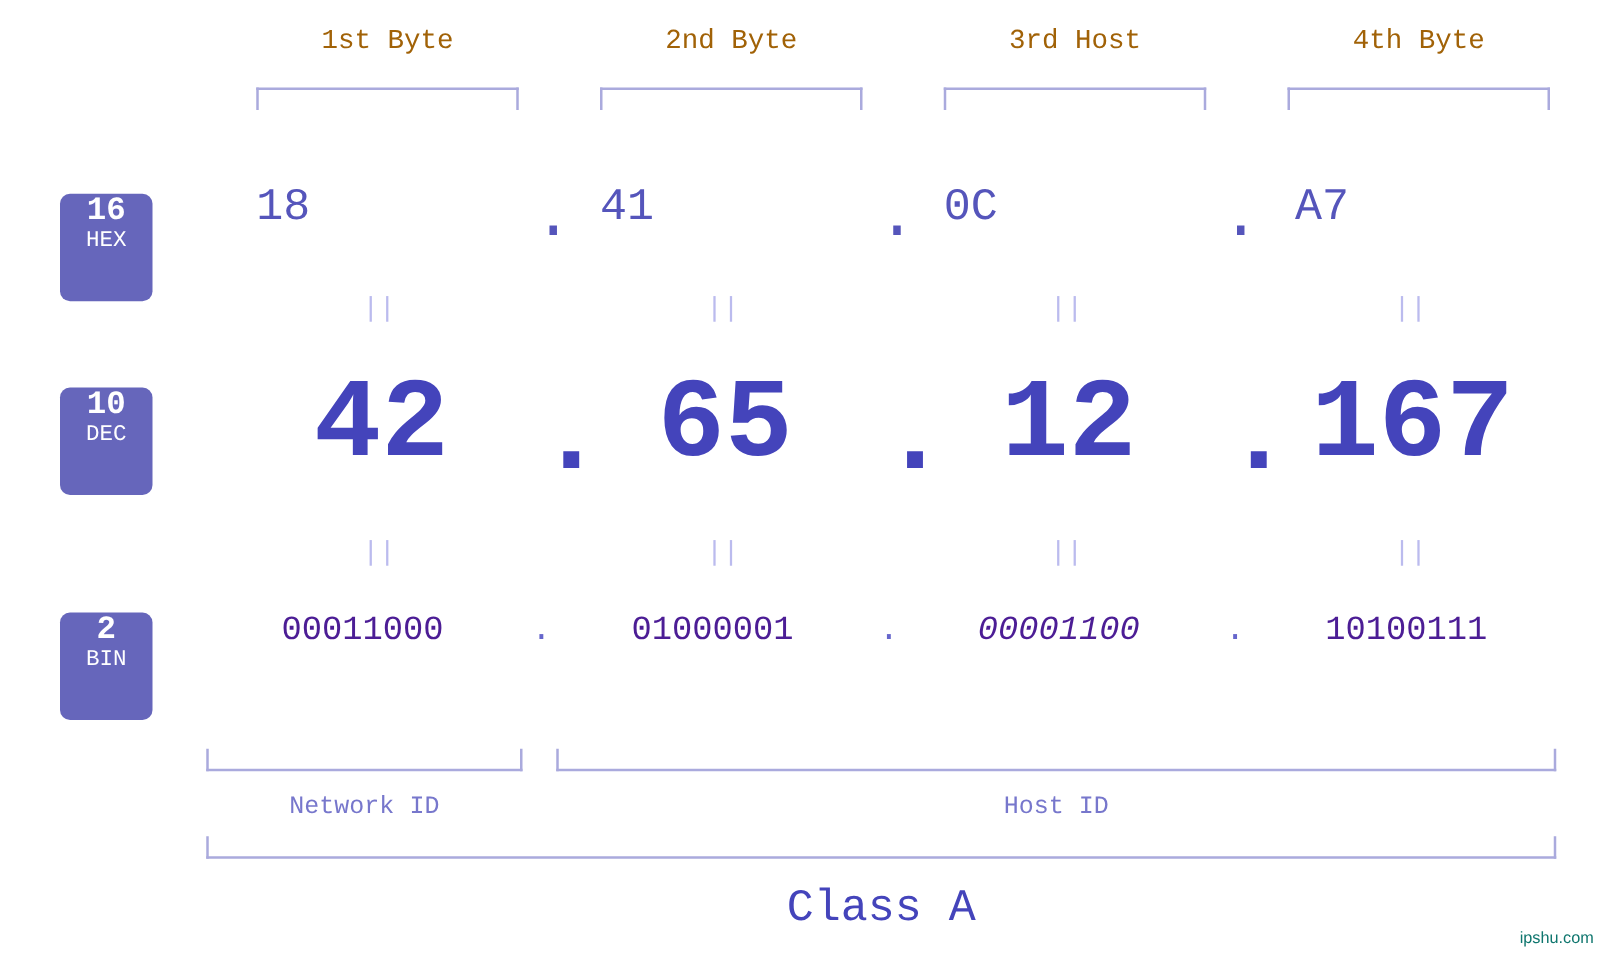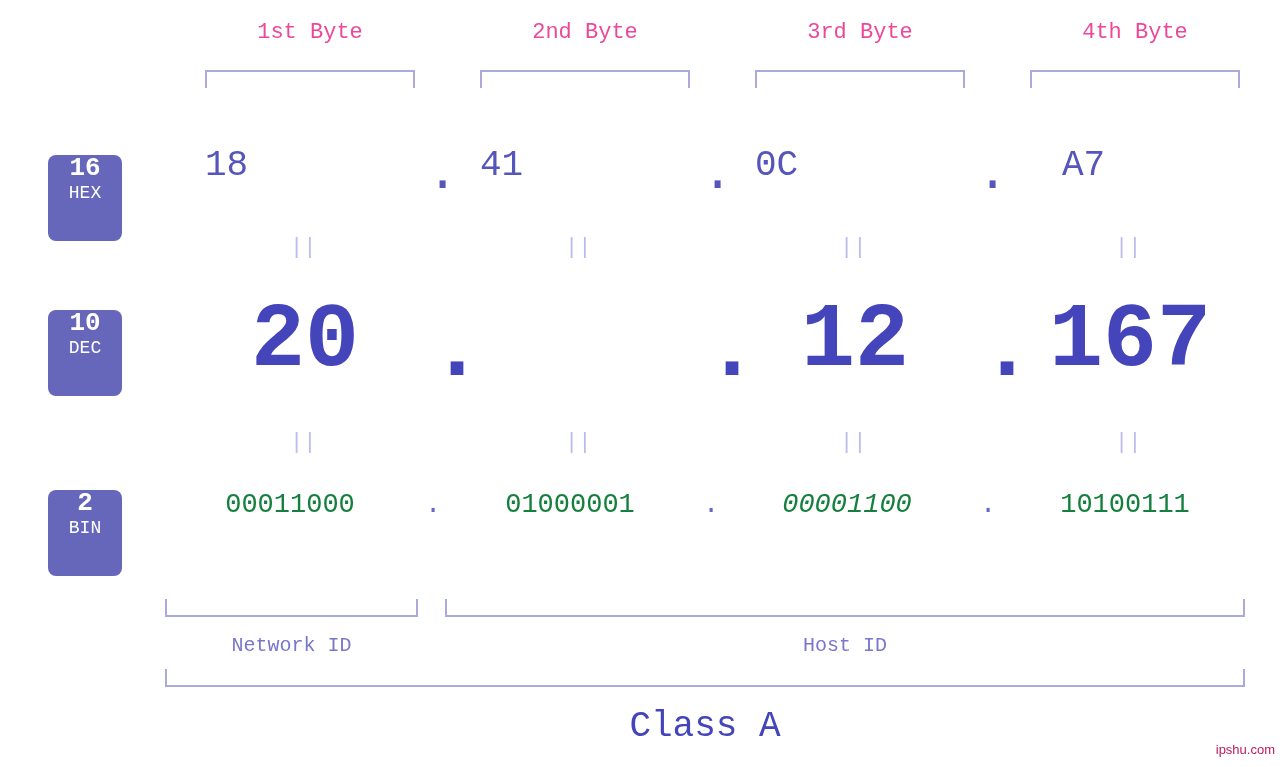--- a/index.html
+++ b/index.html
@@ -31,21 +31,21 @@
       top: 0;
       left: 0;
       width: 1285px;
       height: 767px;
     }
 
     
     .tbl {
       position: absolute;
       top: 20px;
-      color: #ec4899;
+      color: #a16207;
       font-size: 22px;
       font-family: 'Courier New', Courier, monospace;
       text-align: center;
     }
 
     
     .tbr {
       position: absolute;
       top: 70px;
       height: 18px;
@@ -99,21 +99,21 @@
       font-weight: bold;
       color: #4444bb;
       font-family: 'Courier New', Courier, monospace;
     }
 
     
     .bin-val {
       position: absolute;
       top: 490px;
       font-size: 27px;
-      color: #15803d;
+      color: #4c1d95;
       font-family: 'Courier New', Courier, monospace;
       text-align: center;
     }
 
     .bin-dot {
       position: absolute;
       top: 490px;
       font-size: 27px;
       color: #6666cc;
       font-family: 'Courier New', Courier, monospace;
@@ -153,53 +153,54 @@
       border-right: 2px solid #aaaadd;
     }
   </style>
 </head>
 <body>
 
 <div class="full-layout">
 
   <span class="tbl" style="left:205px; width:210px;">1st Byte</span>
   <span class="tbl" style="left:480px; width:210px;">2nd Byte</span>
-  <span class="tbl" style="left:755px; width:210px;">3rd Byte</span>
+  <span class="tbl" style="left:755px; width:210px;">3rd Host</span>
   <span class="tbl" style="left:1030px; width:210px;">4th Byte</span>
 
   <div class="tbr" style="left:205px; width:210px;"></div>
   <div class="tbr" style="left:480px; width:210px;"></div>
   <div class="tbr" style="left:755px; width:210px;"></div>
   <div class="tbr" style="left:1030px; width:210px;"></div>
 
   <div class="badge-pos" style="top:155px;">
     <span class="badge-number">16</span>
     <span class="badge-label">HEX</span>
   </div>
 
   <span class="hex-val" style="left:205px; width:210px;">18</span>
   <span class="hex-dot" style="left:427px;">.</span>
   <span class="hex-val" style="left:480px; width:210px;">41</span>
   <span class="hex-dot" style="left:702px;">.</span>
   <span class="hex-val" style="left:755px; width:210px;">0C</span>
   <span class="hex-dot" style="left:977px;">.</span>
-  <span class="hex-val" style="left:1062px; width:210px;">A7</span>
+  <span class="hex-val" style="left:1036px; width:210px;">A7</span>
 
   <span class="sep" style="top:235px; left:290px;">||</span>
   <span class="sep" style="top:235px; left:565px;">||</span>
   <span class="sep" style="top:235px; left:840px;">||</span>
   <span class="sep" style="top:235px; left:1115px;">||</span>
 
   <div class="badge-pos" style="top:310px;">
     <span class="badge-number">10</span>
     <span class="badge-label">DEC</span>
   </div>
 
-  <span class="dec-val" style="left:180px; width:250px;">20</span>
+  <span class="dec-val" style="left:180px; width:250px;">42</span>
   <span class="dec-dot" style="left:430px;">.</span>
+  <span class="dec-val" style="left:455px; width:250px;">65</span>
   <span class="dec-dot" style="left:705px;">.</span>
   <span class="dec-val" style="left:730px; width:250px;">12</span>
   <span class="dec-dot" style="left:980px;">.</span>
   <span class="dec-val" style="left:1005px; width:250px;">167</span>
 
   <span class="sep" style="top:430px; left:290px;">||</span>
   <span class="sep" style="top:430px; left:565px;">||</span>
   <span class="sep" style="top:430px; left:840px;">||</span>
   <span class="sep" style="top:430px; left:1115px;">||</span>
 
@@ -221,15 +222,15 @@
   <div class="bbr" style="left:445px; width:800px;"></div>
 
   <span style="position:absolute; bottom:110px; left:445px; width:800px; text-align:center; color:#7777cc; font-size:20px; font-family:'Courier New',Courier,monospace;">Host ID</span>
 
   <span style="position:absolute; bottom:110px; left:165px; width:253px; text-align:center; color:#7777cc; font-size:20px; font-family:'Courier New',Courier,monospace;">Network ID</span>
 
   <div class="cbr" style="left:165px; width:1080px;"></div>
 
   <span style="position:absolute; bottom:20px; left:165px; width:1080px; text-align:center; color:#4444bb; font-size:36px; font-family:'Courier New',Courier,monospace;">Class A</span>
 
-  <span style="position:absolute; bottom:10px; right:10px; color:#be185d; font-size:13px; font-family:Arial,sans-serif;">ipshu.com</span>
+  <span style="position:absolute; bottom:10px; right:10px; color:#0f766e; font-size:13px; font-family:Arial,sans-serif;">ipshu.com</span>
 
 </div>
 
 </body></html>

